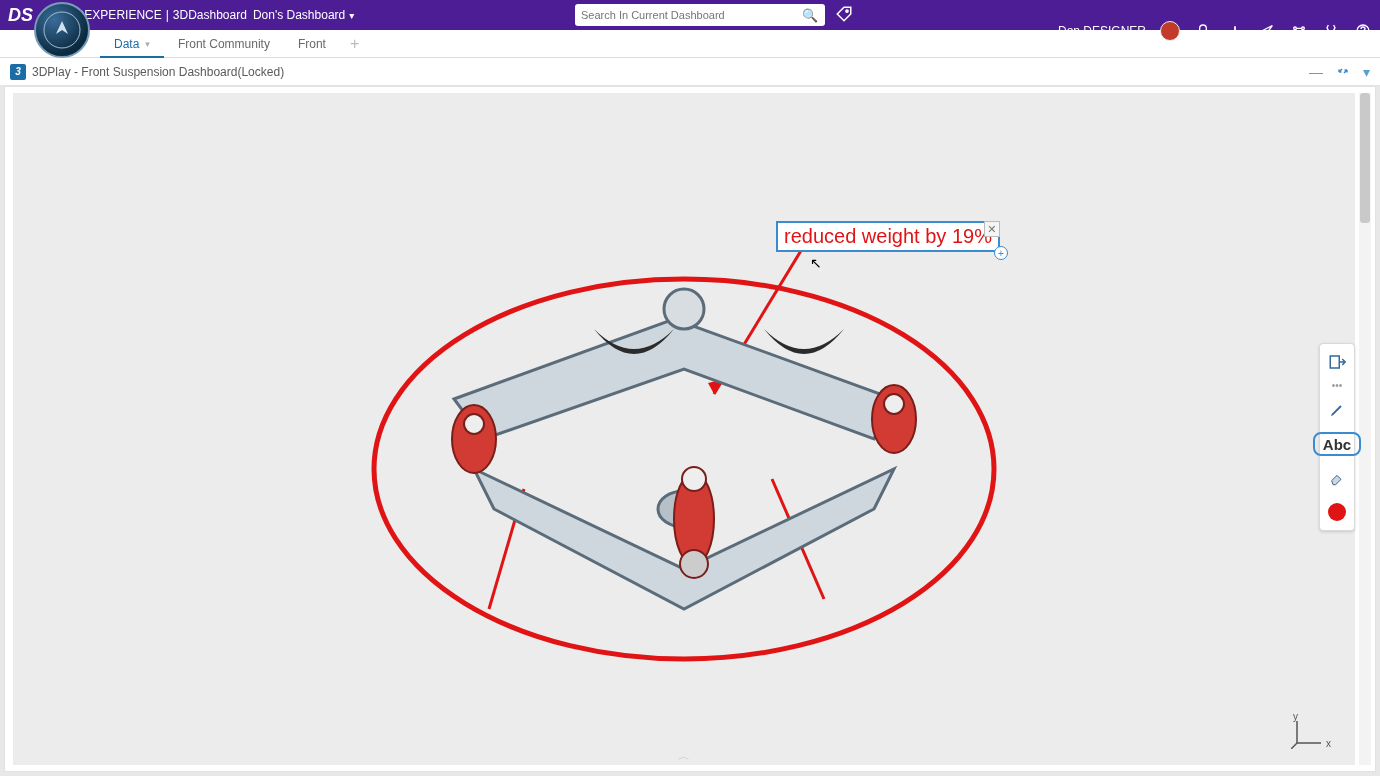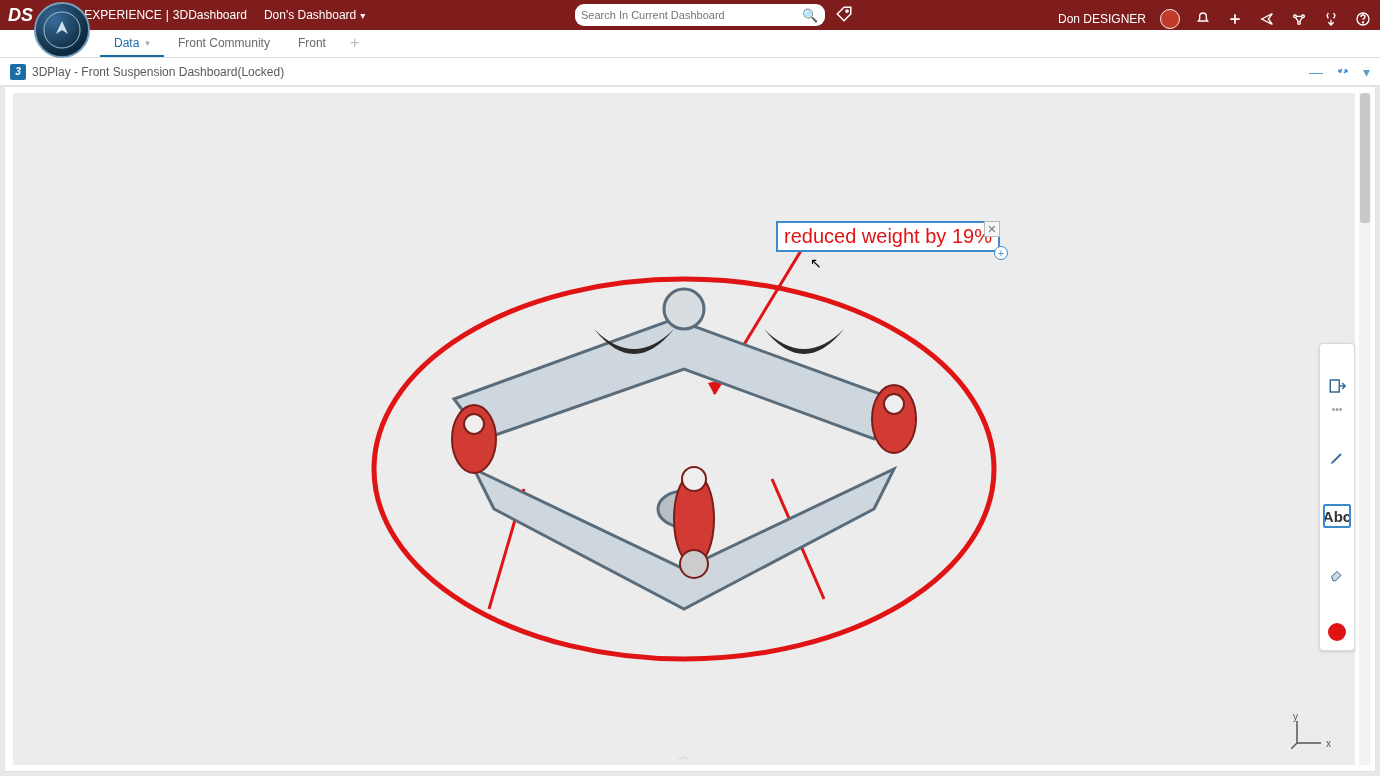--- a/index.html
+++ b/index.html
@@ -1,36 +1,36 @@
 <!DOCTYPE html>
 <html><head>
 <meta charset="utf-8">
 <style>
   * { margin:0; padding:0; box-sizing:border-box; font-family:Arial,Helvetica,sans-serif; }
   html,body{width:1380px;height:776px;overflow:hidden;background:#e8e8e8;}
   
-  .topbar{height:30px;background:#7f1d1d;color:#fff;display:flex;align-items:center;padding:0 8px;font-size:12px;position:relative;}
+  .topbar{height:30px;background:#4c1d95;color:#fff;display:flex;align-items:center;padding:0 8px;font-size:12px;position:relative;}
   .logo-ds{font-style:italic;font-weight:bold;font-size:18px;margin-right:6px;color:#fff;}
   .compass{width:56px;height:56px;border-radius:50%;background:radial-gradient(circle at 35% 30%,#3a6c9a,#0b2a3f 70%);border:2px solid #779cb8;position:absolute;left:34px;top:2px;display:flex;align-items:center;justify-content:center;color:#cfe1ee;font-size:10px;z-index:10;}
   .compass svg{overflow:visible}
   .brand{margin-left:30px;font-weight:bold;}
   .brand .thin{font-weight:normal;}
   .brand .sep{font-weight:normal;margin:0 4px;}
-  .dash-name{margin-left:17px;font-weight:normal;}
+  .dash-name{margin-left:6px;font-weight:normal;}
   .chev{margin-left:4px;font-size:10px;}
-  .search-wrap{position:absolute;left:575px;top:4px;width:250px;height:22px;background:#fff;border-radius:9px;display:flex;align-items:center;padding:0 6px;}
+  .search-wrap{position:absolute;left:575px;top:4px;width:250px;height:22px;background:#fff;border-radius:3px;display:flex;align-items:center;padding:0 6px;}
   .search-wrap input{flex:1;border:none;outline:none;font-size:11px;color:#666;background:transparent;}
   .search-wrap .mag{color:#888;font-size:13px;}
   .tag-icon{position:absolute;left:835px;top:5px;color:#fff;font-size:16px;}
-  .top-right{position:absolute;right:8px;top:4px;height:30px;display:flex;align-items:center;gap:14px;}
+  .top-right{position:absolute;right:8px;top:16px;height:30px;display:flex;align-items:center;gap:14px;}
   .top-right .user{font-size:12px;}
   .avatar{width:20px;height:20px;border-radius:50%;background:#c13a2a;display:inline-block;border:1px solid #eee;}
   .tr-icon{width:18px;height:18px;display:flex;align-items:center;justify-content:center;color:#fff;}
   
-  .tabstrip{height:28px;background:#fff;border-bottom:1px solid #ddd;display:flex;align-items:flex-start;padding-left:100px;font-size:12px;color:#6a6a6a;}
+  .tabstrip{height:28px;background:#fff;border-bottom:1px solid #ddd;display:flex;align-items:center;padding-left:100px;font-size:12px;color:#6a6a6a;}
   .tab{padding:6px 14px;cursor:pointer;position:relative;display:flex;align-items:center;gap:6px;}
   .tab.active{color:#1b6ea5;}
   .tab.active::after{content:"";position:absolute;left:0;right:0;bottom:-1px;height:2px;background:#1b6ea5;}
   .tab .dd{font-size:9px;color:#aaa;}
   .addtab{color:#bbb;font-size:16px;padding:4px 10px;}
   
   .widgethdr{height:28px;background:#fff;border-bottom:1px solid #e4e4e4;display:flex;align-items:center;padding:0 10px;font-size:12px;color:#5a5a5a;}
   .wicon{width:16px;height:16px;background:#1b6ea5;color:#fff;font-size:10px;font-style:italic;font-weight:bold;display:flex;align-items:center;justify-content:center;border-radius:2px;margin-right:6px;}
   .widgethdr .spacer{flex:1}
   .wbtn{color:#5aa0cc;font-size:14px;margin-left:14px;cursor:pointer;}
@@ -40,21 +40,21 @@
   .scroll{position:absolute;right:4px;top:6px;width:12px;bottom:6px;background:#f3f3f3;}
   .scroll .thumb{position:absolute;top:0;left:1px;right:1px;height:130px;background:#c9c9c9;border-radius:3px;}
   .expand-hint{position:absolute;left:50%;bottom:0;transform:translateX(-50%);color:#c7c7c7;font-size:12px;}
   
   .annot{position:absolute;left:763px;top:128px;background:#fff;border:2px solid #3b8bd0;padding:2px 6px;color:#e01414;font-size:20px;font-family:Arial;}
   .annot .close{position:absolute;right:-2px;top:-2px;width:16px;height:16px;background:#f5f5f5;border:1px solid #bbb;color:#777;font-size:11px;display:flex;align-items:center;justify-content:center;}
   .annot .handle{position:absolute;right:-10px;bottom:-10px;width:14px;height:14px;border:1px solid #3b8bd0;border-radius:50%;background:#fff;color:#3b8bd0;font-size:10px;display:flex;align-items:center;justify-content:center;}
   .cursor{position:absolute;left:797px;top:162px;font-size:14px;color:#000;}
   
   .sidetb{position:absolute;right:20px;top:256px;width:36px;background:#fff;border:1px solid #d9d9d9;border-radius:4px;box-shadow:0 1px 3px rgba(0,0,0,.15);padding:6px 0;display:flex;flex-direction:column;align-items:center;gap:10px;}
-  .sidetb .tool{width:28px;height:24px;display:flex;align-items:center;justify-content:center;font-size:15px;color:#356a9a;cursor:pointer;border-radius:2px;margin-top:24px;}
+  .sidetb .tool{width:48px;height:24px;display:flex;align-items:center;justify-content:center;font-size:15px;color:#356a9a;cursor:pointer;border-radius:8px;}
   .sidetb .tool.active{outline:2px solid #3b8bd0;outline-offset:-2px;color:#333;font-weight:bold;}
   .sidetb .dots{font-size:10px;color:#999;line-height:4px;}
   .sidetb .swatch{width:18px;height:18px;border-radius:50%;background:#e01414;}
   
   .triad{position:absolute;right:30px;bottom:14px;font-size:10px;color:#555;}
   
   .model{position:absolute;left:50%;top:50%;transform:translate(-50%,-50%);}
 </style>
 </head>
 <body>

